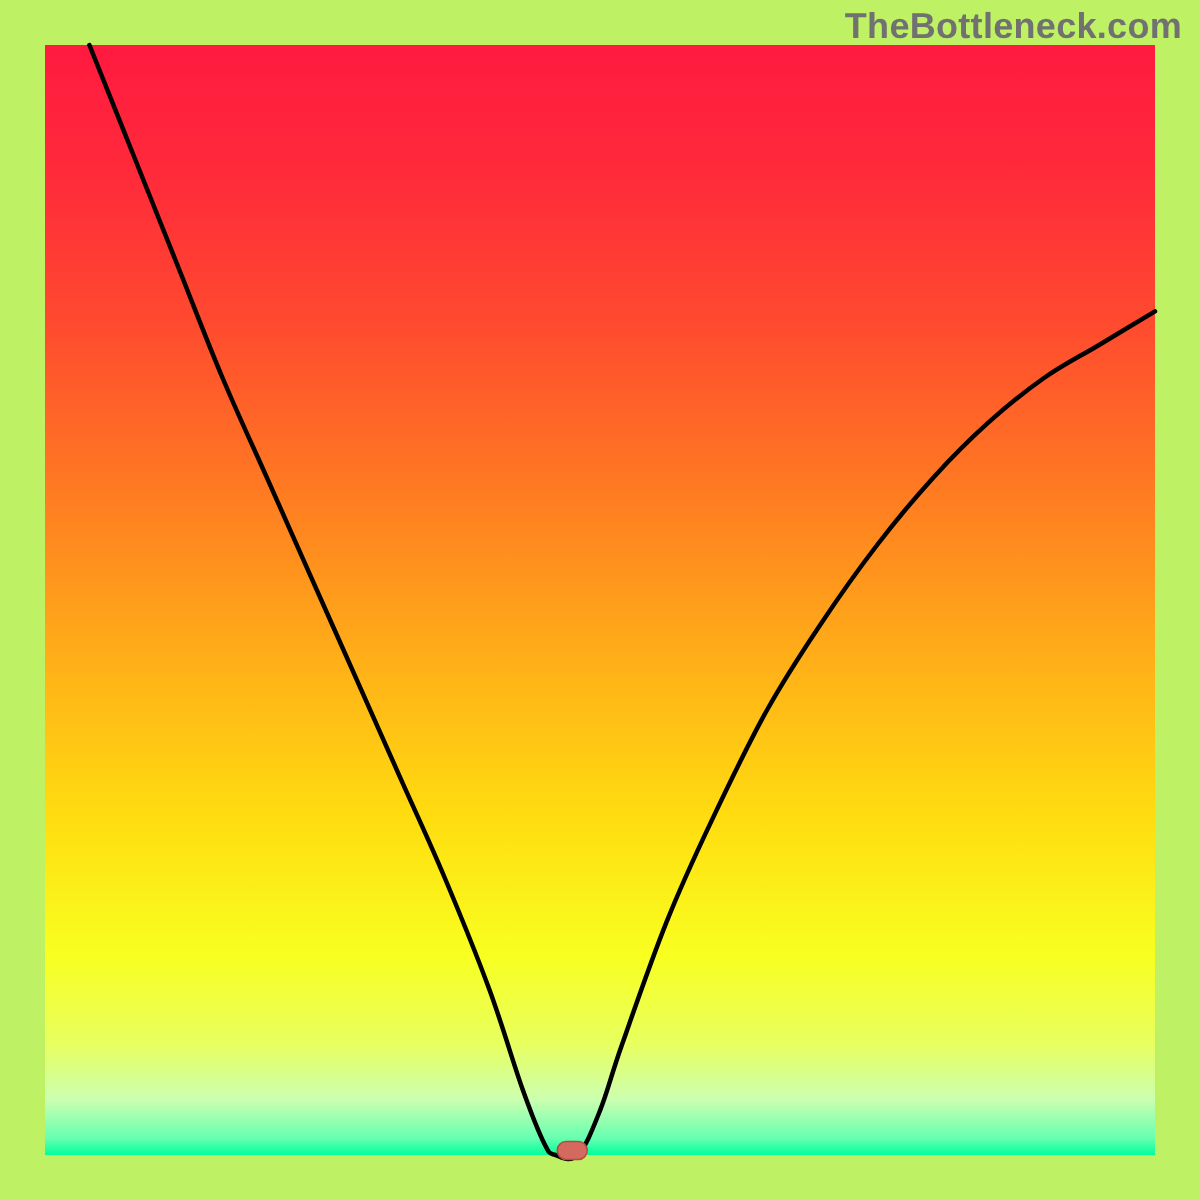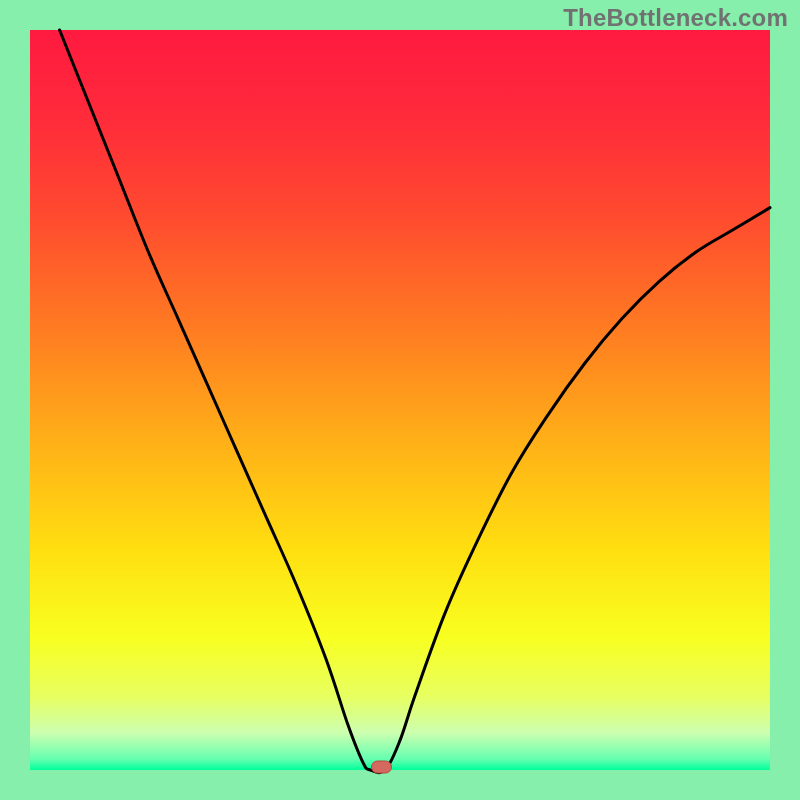--- a/index.html
+++ b/index.html
@@ -7,21 +7,21 @@
     padding: 0;
     width: 800px;
     height: 800px;
     background: #000;
     overflow: hidden;
   }
   .frame {
     position: relative;
     width: 800px;
     height: 800px;
-    background: #86efac;
+    background: #bef264;
   }
   .watermark {
     position: absolute;
     top: 4px;
     right: 12px;
     font-family: Arial, Helvetica, sans-serif;
     font-size: 24px;
     font-weight: bold;
     color: #717171;
     letter-spacing: 0.2px;

